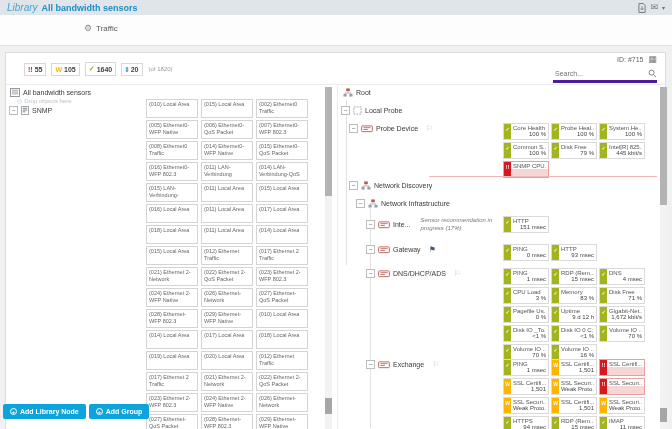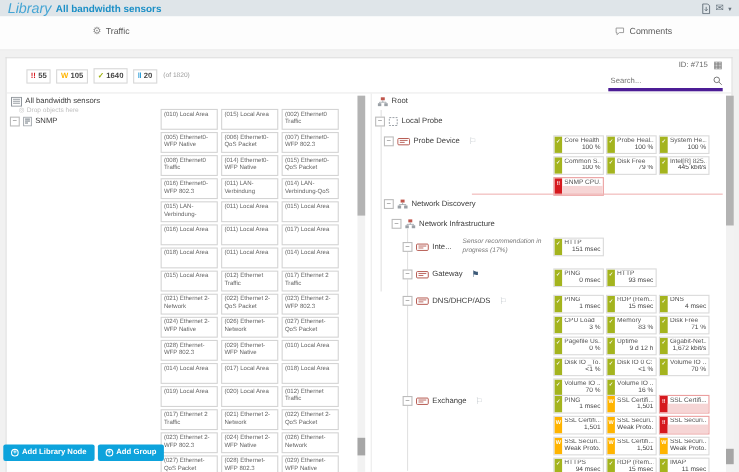--- a/index.html
+++ b/index.html
@@ -1,20 +1,20 @@
 <!DOCTYPE html>
 <html><head>
 <meta charset="utf-8">
 <style>
   html,body{margin:0;padding:0}
   body{width:672px;height:429px;position:relative;overflow:hidden;background:#fff;
        font-family:"Liberation Sans",sans-serif;-webkit-font-smoothing:antialiased}
   .titlebar{position:absolute;left:0;top:0;width:672px;height:15px;background:#dfe5e9;
             display:flex;align-items:center;padding:0 7px;box-sizing:border-box;gap:4px}
-  .tb-lib{font-style:italic;color:#45a5d4;font-size:13px}
+  .tb-lib{font-style:italic;color:#45a5d4;font-size:10px}
   .tb-title{font-weight:bold;color:#1b8fc6;font-size:9px}
   .tb-icons{margin-left:auto;display:flex;align-items:center;gap:4px;color:#65727c}
   .tb-env{font-size:9px;line-height:9px}
   .tb-caret{font-size:6px;color:#65727c}
   .tabbar{position:absolute;left:0;top:15px;width:672px;height:31px;background:#fdfdfd;
           border-bottom:1px solid #e3e3e3;display:flex;justify-content:space-between;
           padding:0 55px 0 78px;box-sizing:border-box}
   .tab{display:flex;align-items:center;gap:4px;font-size:8px;color:#5a5a5a;
        border-bottom:3px solid transparent;padding:0 6px;cursor:pointer}
   .tab .ticon{color:#8a8a8a;display:flex;align-items:center}
@@ -97,28 +97,20 @@
   </span>
 </div>
 
 <div class="tabbar" id="tabbar">
     <div class="tab">
       <span class="ticon">
         <span style="font-size:9px;line-height:9px">⚙</span>
       </span>
       <span>Traffic</span>
     </div>
-    <div class="tab">
-      <span class="ticon">
-        <svg viewBox="0 0 12 12" width="9" height="9">
-          <path d="M1.5 2h9v5.5H5.5L2.5 10V7.5h-1z" fill="none" stroke="currentColor"></path>
-        </svg>
-      </span>
-      <span>Comments</span>
-    </div>
   </div>
 
 <div class="page"></div>
 <div class="card"></div>
 
 <div class="badges" id="badges">
     <span class="badge">
       <span style="color: rgb(214, 25, 30);">!!</span>
       <span>55</span>
     </span>

